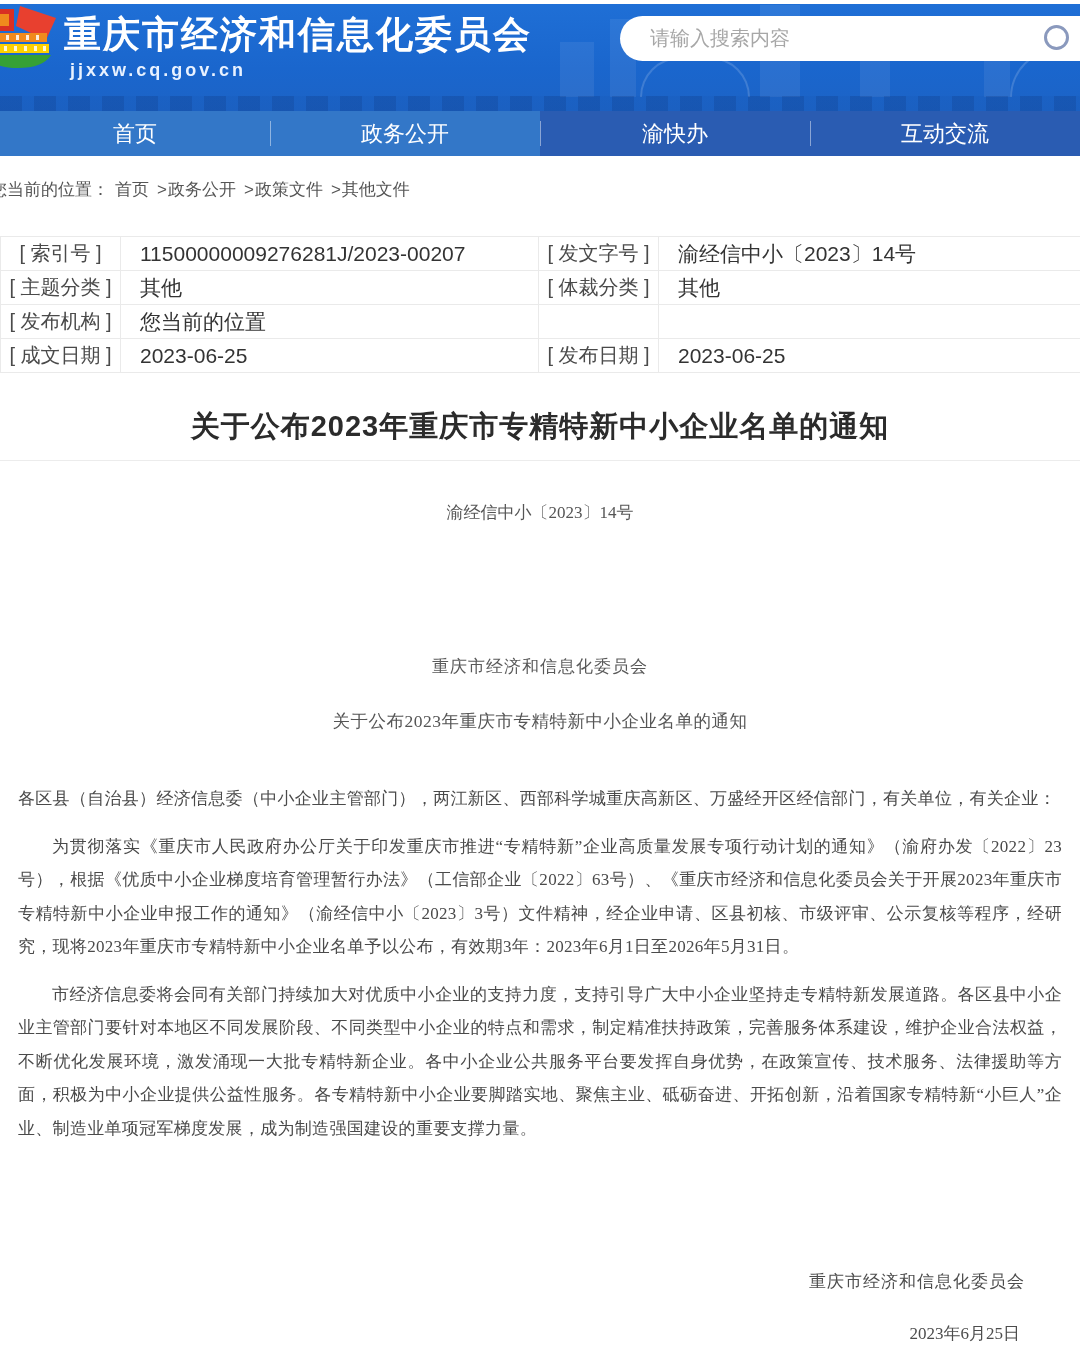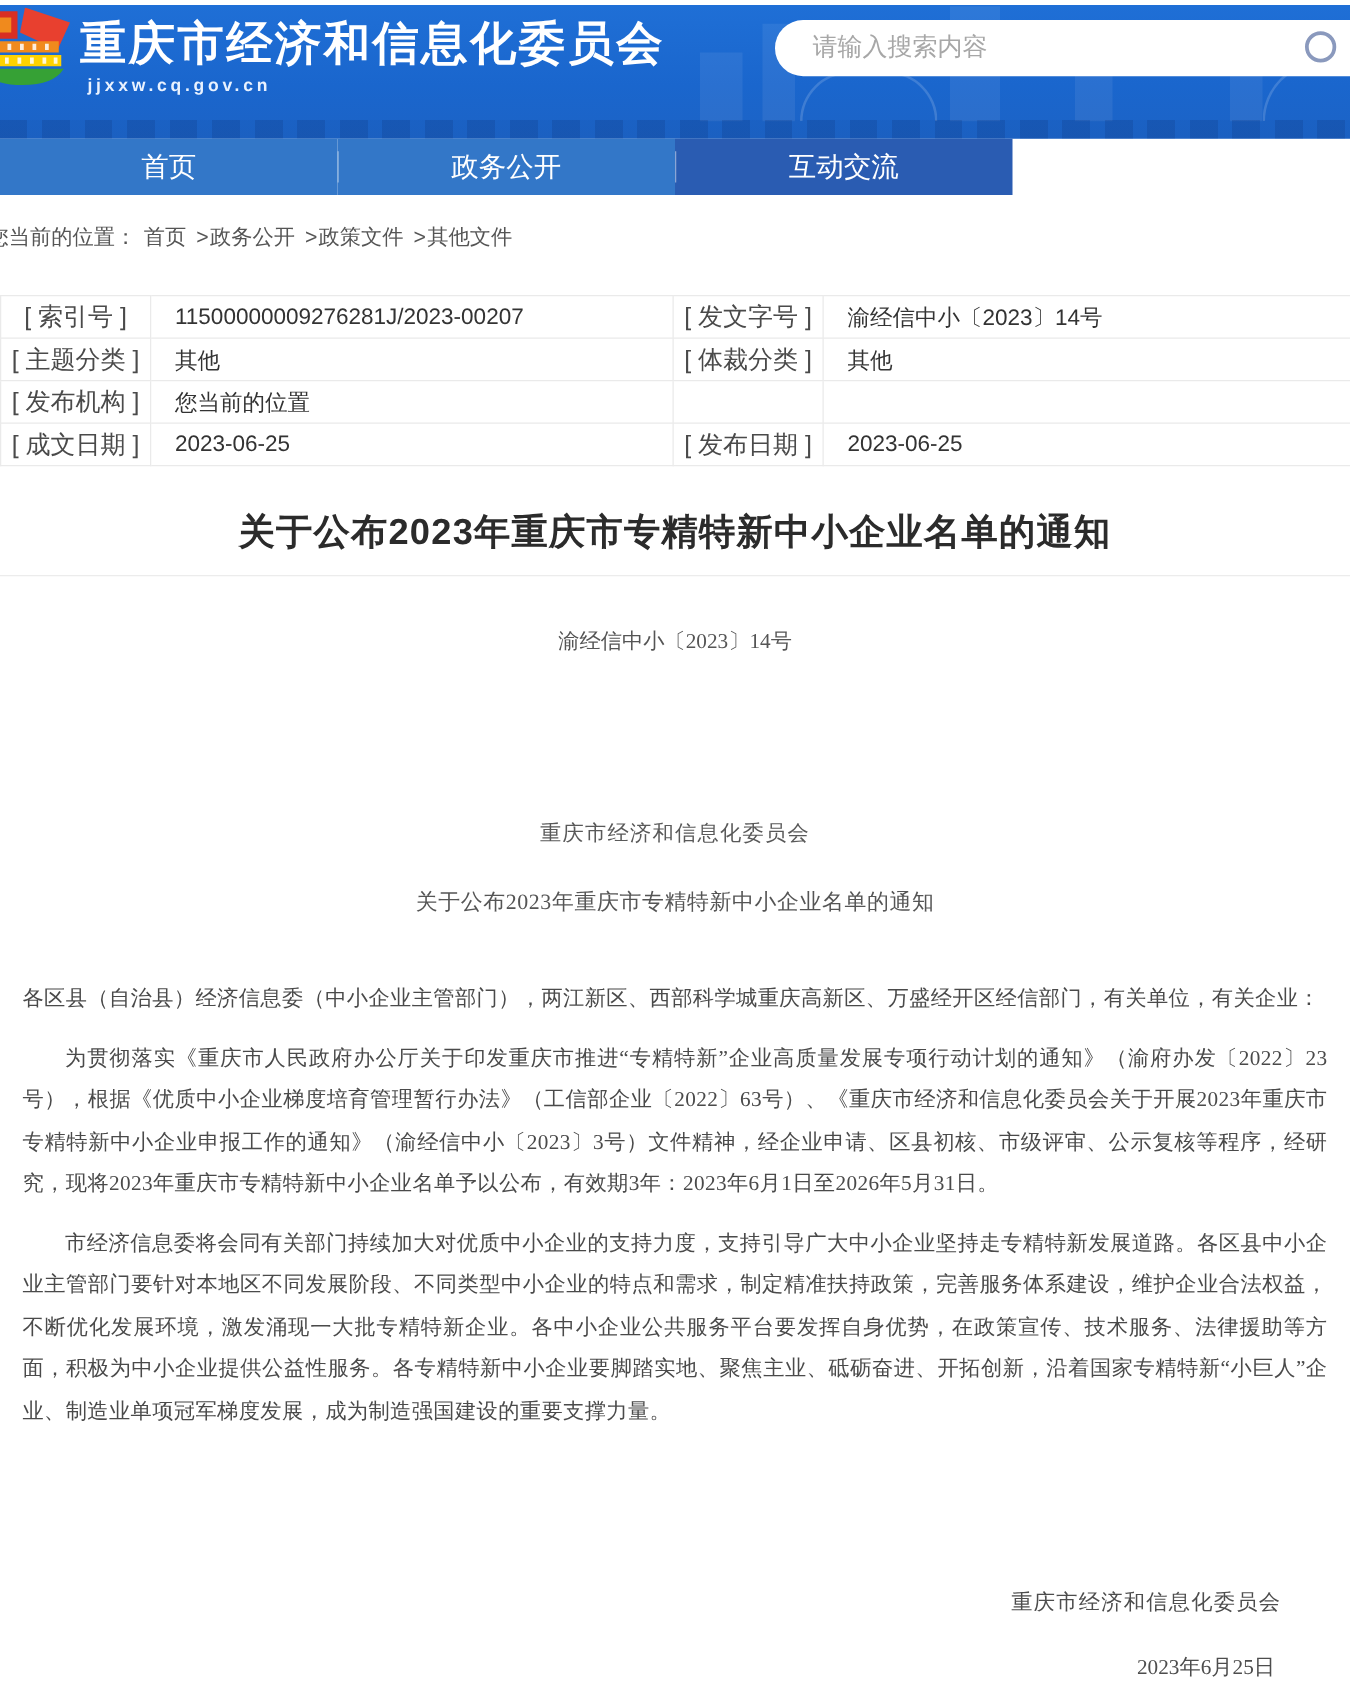--- a/index.html
+++ b/index.html
@@ -21,21 +21,21 @@
           border-bottom:none; border-radius:60px 60px 0 0; }
   .city-strip {
     position:absolute; left:0; right:0; bottom:0; height:15px;
     background:repeating-linear-gradient(90deg, rgba(8,40,105,0.22) 0 22px,
                rgba(8,40,105,0.05) 22px 34px);
   }
   .logo { position:absolute; left:-16px; top:2px; width:76px; height:64px; }
   .title-block { position:absolute; left:64px; top:10px; }
   .site-title { font-size:37px; font-weight:700; color:#ffffff; letter-spacing:2px;
                 line-height:42px; }
-  .site-url { font-size:14px; font-weight:600; color:#e9f2ff; letter-spacing:3px;
+  .site-url { font-size:18px; font-weight:600; color:#e9f2ff; letter-spacing:3px;
               margin:4px 0 0 6px; }
   .search-box { position:absolute; left:620px; top:12px; width:500px; height:45px;
                 background:#ffffff; border-radius:23px; }
   .search-input { width:100%; height:100%; border:none; outline:none; background:transparent;
                   padding:0 60px 0 30px; font-size:20px; color:#333; border-radius:23px;
                   font-family:"Liberation Sans", sans-serif; }
   .search-input::placeholder { color:#a7a7a7; }
   .search-icon { position:absolute; left:424px; top:9px; width:25px; height:25px;
                  border:3px solid #8a99bd; border-radius:50%; }
 
@@ -55,21 +55,21 @@
   .breadcrumb .crumb-line { margin-left:-10px; }
   .breadcrumb a { color:#555; text-decoration:none; }
   .breadcrumb .sep { margin:0 1px 0 8px; color:#555; }
   .breadcrumb .prefix { margin-right:6px; }
 
   
   .meta-table { width:1084px; border-collapse:collapse; table-layout:fixed; }
   .meta-table td { border:1px solid #eaeaea; height:34px; font-size:20px; color:#333;
                    background:#fff; overflow:hidden; white-space:nowrap; }
   .meta-table td.lab { text-align:center; color:#4a4a4a; }
-  .meta-table td.val { padding-left:19px; font-size:18px; }
+  .meta-table td.val { padding-left:19px; font-size:21px; }
 
   
   .doc-title { margin-top:32px; text-align:center; font-size:29px; line-height:42px;
                font-weight:700; color:#2b2b2b; letter-spacing:1px; }
   .title-divider { border:none; border-top:1px solid #ececec; margin-top:13px; }
   .serif { font-family:"Liberation Serif","DejaVu Serif",serif; }
   .doc-number { margin-top:39px; text-align:center; font-size:17px; line-height:26px;
                 color:#555; }
   .doc-issuer { margin-top:128px; text-align:center; font-size:17px; line-height:26px;
                 color:#595959; letter-spacing:1px; }
@@ -131,20 +131,21 @@
 
     <div class="search-box">
       <input class="search-input" type="text" placeholder="请输入搜索内容" style="">
       <span class="search-icon"></span>
     </div>
   </header>
 
   <nav class="main-nav">
     <a href="#" class="nav-item light">首页</a>
     <a href="#" class="nav-item light"><span class="nav-divider"></span>政务公开</a>
+    <a href="#" class="nav-item dark"><span class="nav-divider"></span>渝快办</a>
     <a href="#" class="nav-item dark"><span class="nav-divider"></span>互动交流</a>
   </nav>
 
   <div class="breadcrumb">
     <div class="crumb-line">
       <span class="prefix">您当前的位置：</span><a href="#">首页</a><span class="sep">&gt;</span><a href="#">政务公开</a><span class="sep">&gt;</span><a href="#">政策文件</a><span class="sep">&gt;</span><a href="#">其他文件</a>
     </div>
   </div>
 
   <table class="meta-table">

